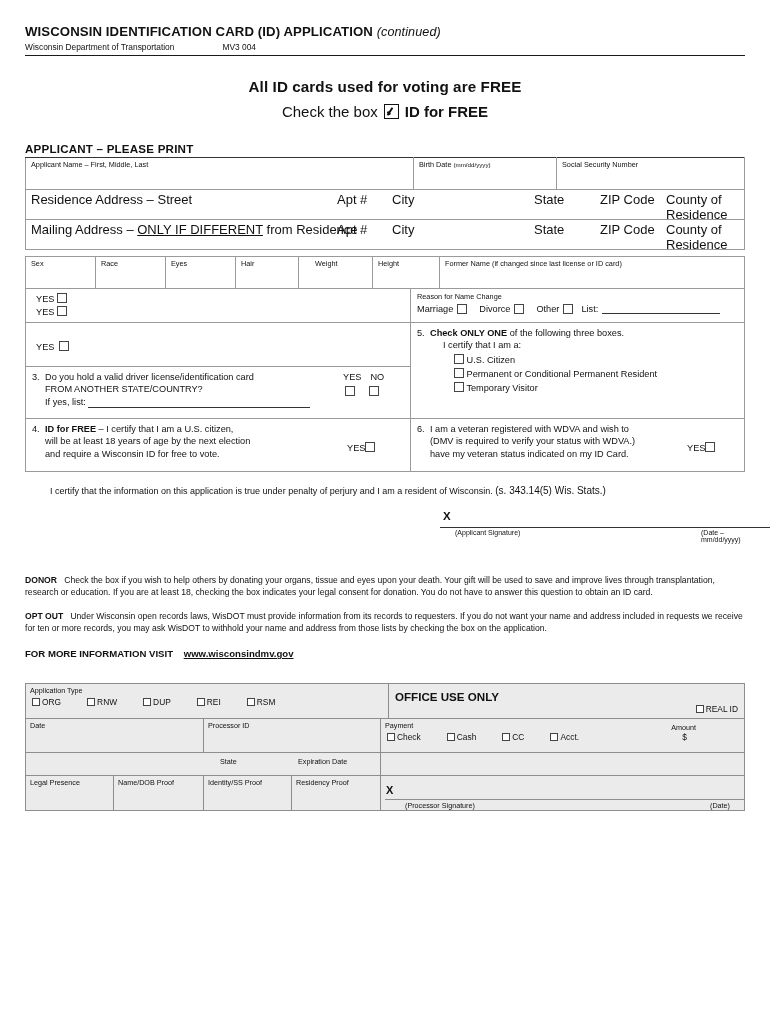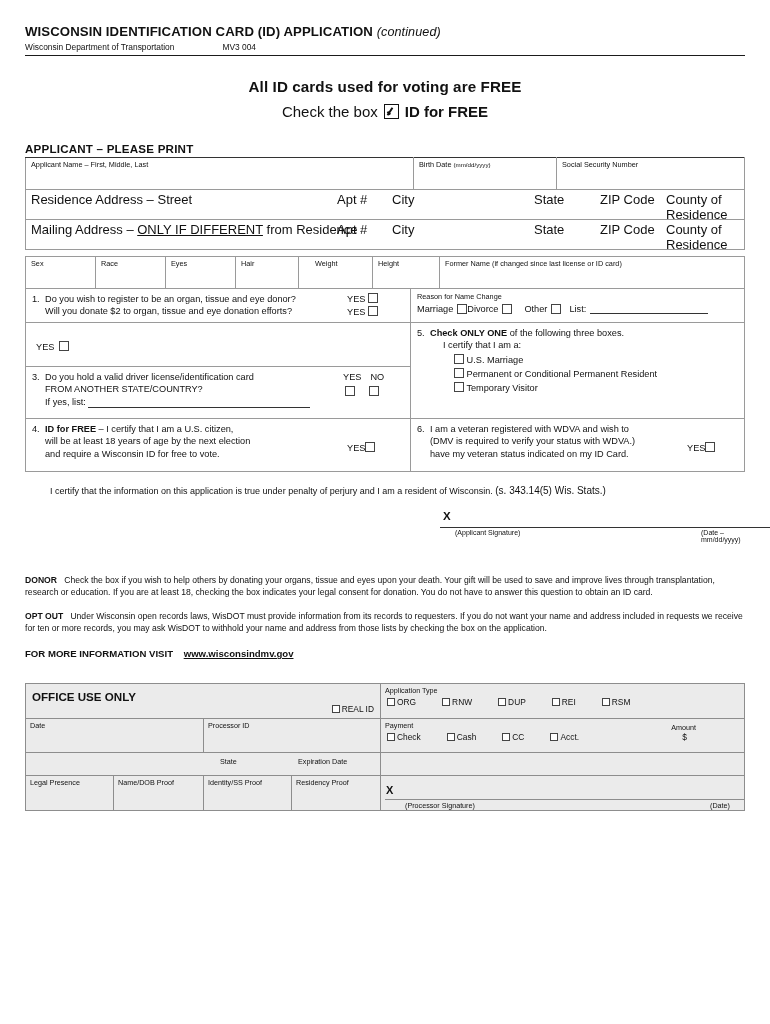--- a/index.html
+++ b/index.html
@@ -180,36 +180,32 @@
               <span class="lbl">Former Name (if changed since last license or ID card)</span>
             </td>
       </tr>
     </tbody>
       </table>
 
     <div class="qwrap">
       <div class="qrow hdiv">
         <div class="qleft qcell">
           <div class="q1">
-            <div class="txt">
-              <div class="qtxt"><span class="qnum">1.</span><span>Do you wish to register to be an organ, tissue and eye donor?</span></div>
-              <div class="qtxt" style="padding-left:13px;"><span>Will you donate $2 to organ, tissue and eye donation efforts?</span></div>
-            </div>
             <div class="ans">
               <div class="qtxt"><span class="yes">YES</span> <span class="chk"></span></div>
               <div class="qtxt" style="margin-top:1px;"><span class="yes">YES</span> <span class="chk"></span></div>
             </div>
           </div>
         </div>
         <div class="qright qcell" style="padding-top:3px;">
           <div style="font-size:7.3px;">Reason for Name Change</div>
           <div class="qtxt" style="margin-top:2px;display:flex;align-items:center;">
             <span>Marriage</span>
             <span class="chk" style="margin-left:4px;"></span>
-            <span style="">Divorce</span>
+            <span style="margin-left:12px;">Divorce</span>
             <span class="chk" style="margin-left:4px;"></span>
             <span style="margin-left:12px;">Other</span>
             <span class="chk" style="margin-left:4px;"></span>
             <span style="margin-left:8px;">List:</span>
             <span class="uline" style="width:118px;margin-left:4px;height:9px;"></span>
           </div>
         </div>
       </div>
 
       <div class="qrow">
@@ -259,21 +255,21 @@
               </div>
             </div>
           </div>
         </div>
 
         <div class="qright">
 
           <div class="qcell hdiv" style="height:96px;">
             <div class="qtxt"><span class="qnum">5.</span><span class="b">Check ONLY ONE</span><span> of the following three boxes.</span></div>
             <div class="qtxt" style="padding-left:26px;">I certify that I am a:</div>
-            <div class="qtxt" style="padding-left:37px;margin-top:2px;"><span class="chk"></span> <span>U.S. Marriage</span></div>
+            <div class="qtxt" style="padding-left:37px;margin-top:2px;"><span class="chk"></span> <span>U.S. Citizen</span></div>
             <div class="qtxt" style="padding-left:37px;margin-top:2px;"><span class="chk"></span> <span>Permanent or Conditional Permanent Resident</span></div>
             <div class="qtxt" style="padding-left:37px;margin-top:2px;"><span class="chk"></span> <span>Temporary Visitor</span></div>
           </div>
 
           <div class="qcell" style="height:52px;">
             <div class="q1">
               <div class="txt">
                 <div class="qtxt"><span class="qnum">6.</span><span>I am a veteran registered with WDVA and wish to</span></div>
                 <div class="qtxt" style="padding-left:13px;"><span>(DMV is required to verify your status with WDVA.)</span></div>
                 <div class="qtxt" style="padding-left:13px;"><span>have my veteran status indicated on my ID Card.</span></div>
@@ -310,36 +306,36 @@
     </div>
     <div class="visit">
       <span>FOR MORE INFORMATION VISIT</span>
       <span class="url">www.wisconsindmv.gov</span>
     </div>
   </div>
 
   <div class="office">
 
     <div class="orow" style="height:34px;">
-      <div class="ocell" style="width:355px;position:relative;">
-        <div class="oUse">OFFICE USE ONLY</div>
-        <div style="position:absolute;right:6px;bottom:4px;" class="obox">
-          <span class="ochk"></span><span>REAL ID</span>
-        </div>
-      </div>
       <div class="ocell" style="flex:1;">
         <span class="olbl">Application Type</span>
         <div class="obox" style="padding:2px 0 0 6px;display:flex;gap:26px;">
           <span><span class="ochk"></span><span>ORG</span></span>
           <span><span class="ochk"></span><span>RNW</span></span>
           <span><span class="ochk"></span><span>DUP</span></span>
           <span><span class="ochk"></span><span>REI</span></span>
           <span><span class="ochk"></span><span>RSM</span></span>
         </div>
       </div>
+      <div class="ocell" style="width:355px;position:relative;">
+        <div class="oUse">OFFICE USE ONLY</div>
+        <div style="position:absolute;right:6px;bottom:4px;" class="obox">
+          <span class="ochk"></span><span>REAL ID</span>
+        </div>
+      </div>
     </div>
 
     <div class="orow" style="height:33px;">
       <div class="ocell" style="width:178px;">
         <span class="olbl">Date</span>
       </div>
       <div class="ocell" style="width:177px;">
         <span class="olbl">Processor ID</span>
       </div>
       <div class="ocell" style="flex:1;position:relative;">

